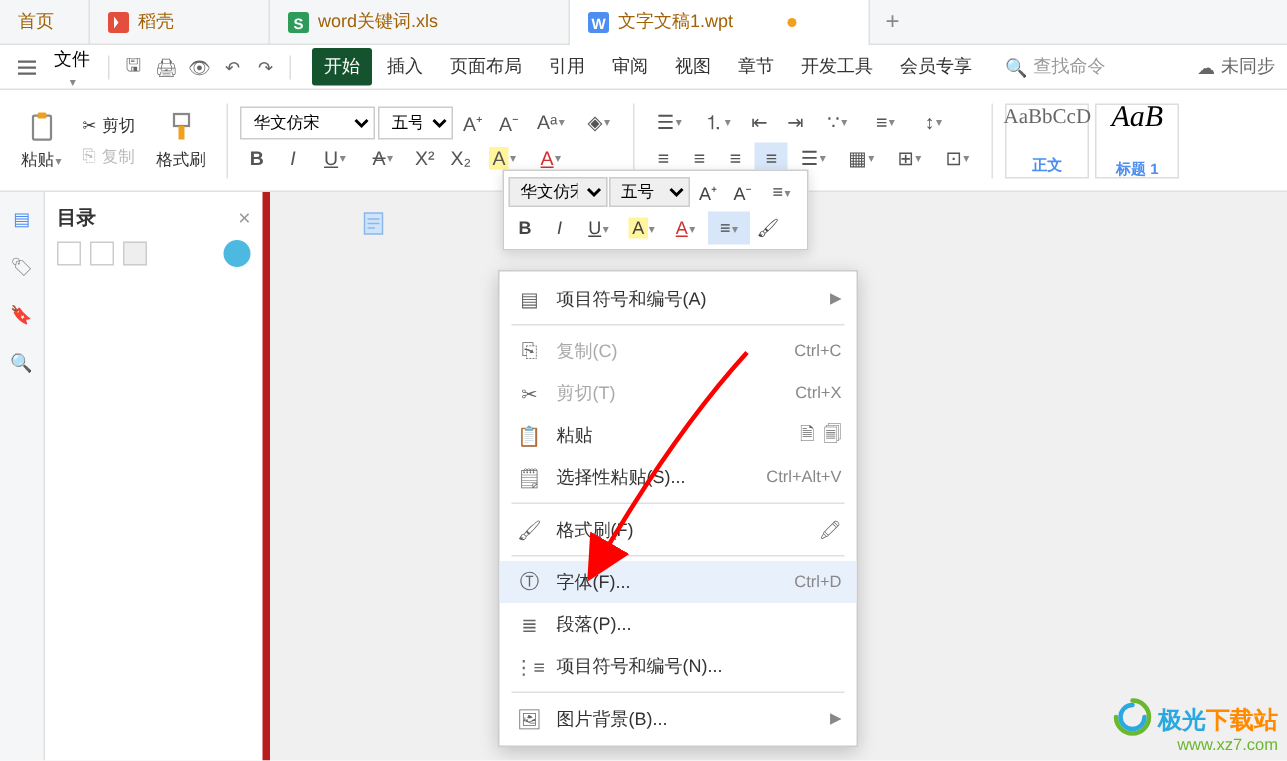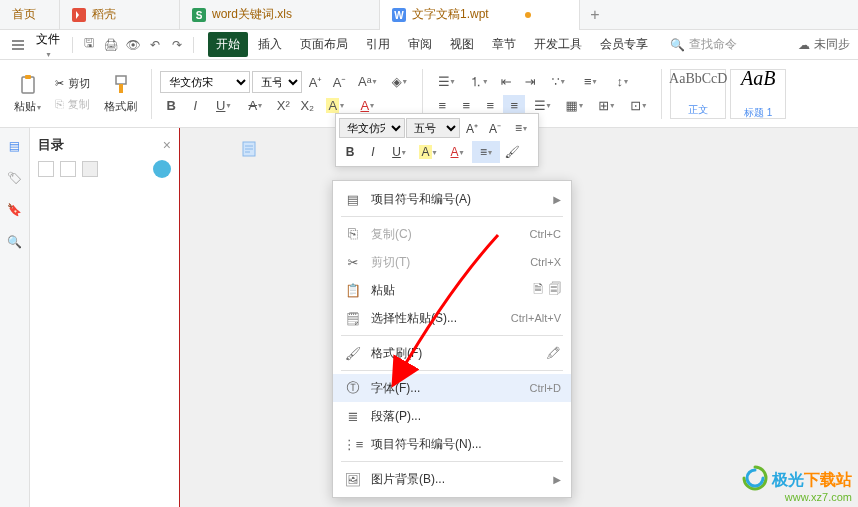--- a/index.html
+++ b/index.html
@@ -35,27 +35,27 @@
     .font-select { height: 22px; border: 1px solid #ccc; padding: 0 4px; font-size: 11px; background: #fff; }
     .font-name { width: 90px; }
     .font-size { width: 50px; }
     .ribbon-row { display: flex; align-items: center; gap: 2px; }
     .ribbon-icon-btn { width: 22px; height: 22px; display: inline-flex; align-items: center; justify-content: center; cursor: pointer; color: #555; font-size: 13px; }
     .ribbon-icon-btn.with-dd { width: 30px; }
     .dd-arrow { font-size: 8px; margin-left: 1px; color: #888; }
     .style-box { width: 56px; height: 50px; border: 1px solid #ddd; display: flex; flex-direction: column; align-items: center; justify-content: center; cursor: pointer; }
     .style-preview { font-size: 14px; color: #666; font-family: serif; }
     .style-preview.h1 { font-size: 20px; font-weight: normal; font-style: italic; color: #000; }
-    .style-label { font-size: 10px; color: #4d8ef0; margin-top: 16px; }
+    .style-label { font-size: 10px; color: #4d8ef0; margin-top: 16px; font-weight: bold; }
     
     
     .main { display: flex; height: calc(100% - 128px); }
     .side-icons { width: 30px; background: #f5f6f7; border-right: 1px solid #e0e0e0; display: flex; flex-direction: column; align-items: center; padding-top: 8px; gap: 12px; }
     .side-icon { width: 20px; height: 20px; display: flex; align-items: center; justify-content: center; color: #888; cursor: pointer; }
-    .outline-panel { width: 150px; border-right: 1px solid #b91c1c; padding: 8px; }
+    .outline-panel { width: 150px; border-right: 5px solid #b91c1c; padding: 8px; }
     .outline-header { display: flex; align-items: center; justify-content: space-between; margin-bottom: 6px; }
     .outline-title { font-size: 13px; font-weight: bold; color: #333; }
     .outline-close { color: #999; cursor: pointer; font-size: 14px; }
     .outline-tools { display: flex; align-items: center; gap: 6px; }
     .outline-tool { width: 16px; height: 16px; border: 1px solid #ccc; cursor: pointer; }
     .outline-badge { width: 18px; height: 18px; border-radius: 50%; background: #4db8e0; margin-left: auto; }
     .doc-area { flex: 1; background: #f0f0f0; position: relative; padding: 12px 0 0 60px; }
     .doc-icon { width: 18px; height: 18px; }
     
     

